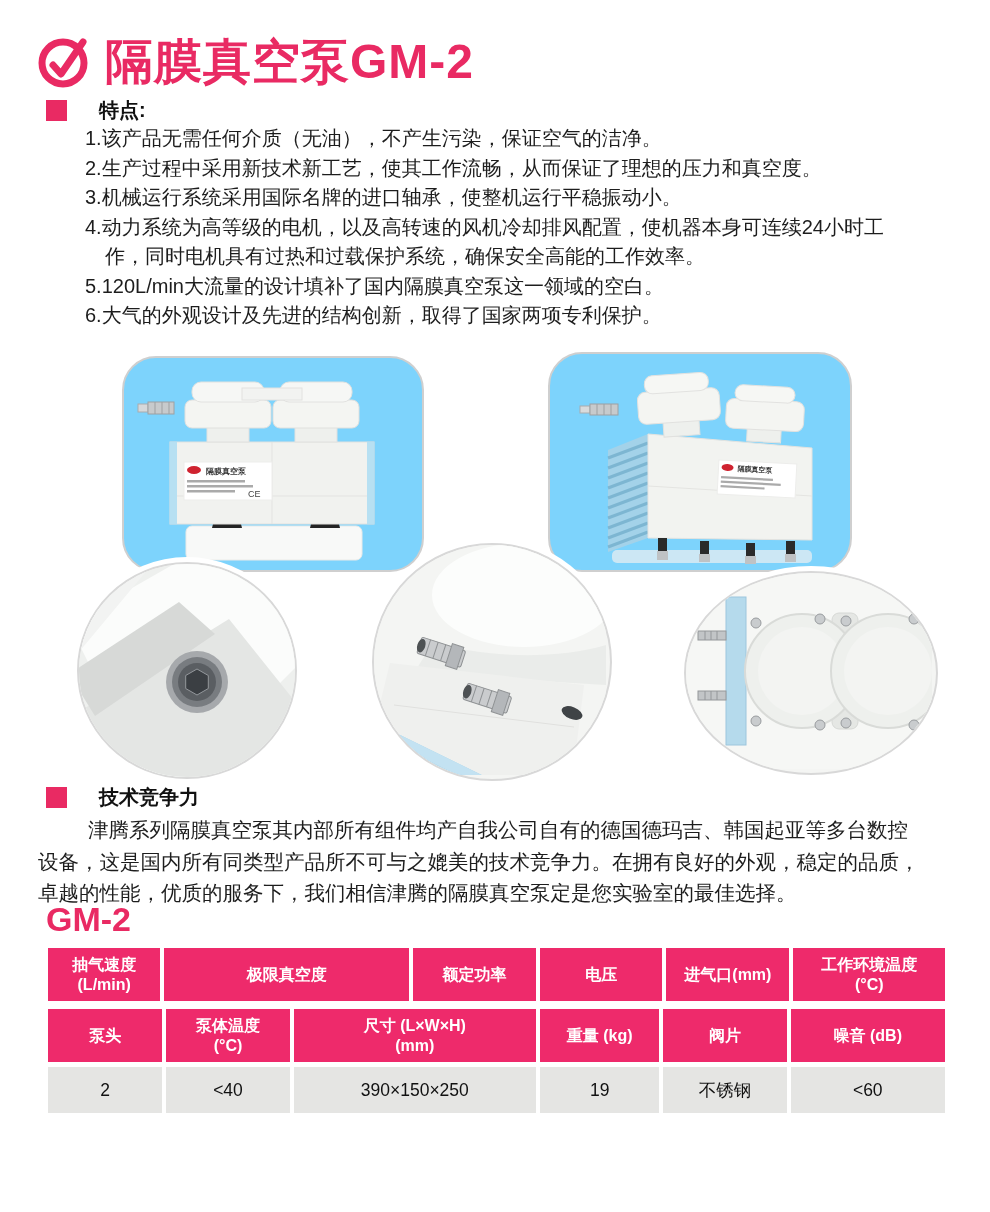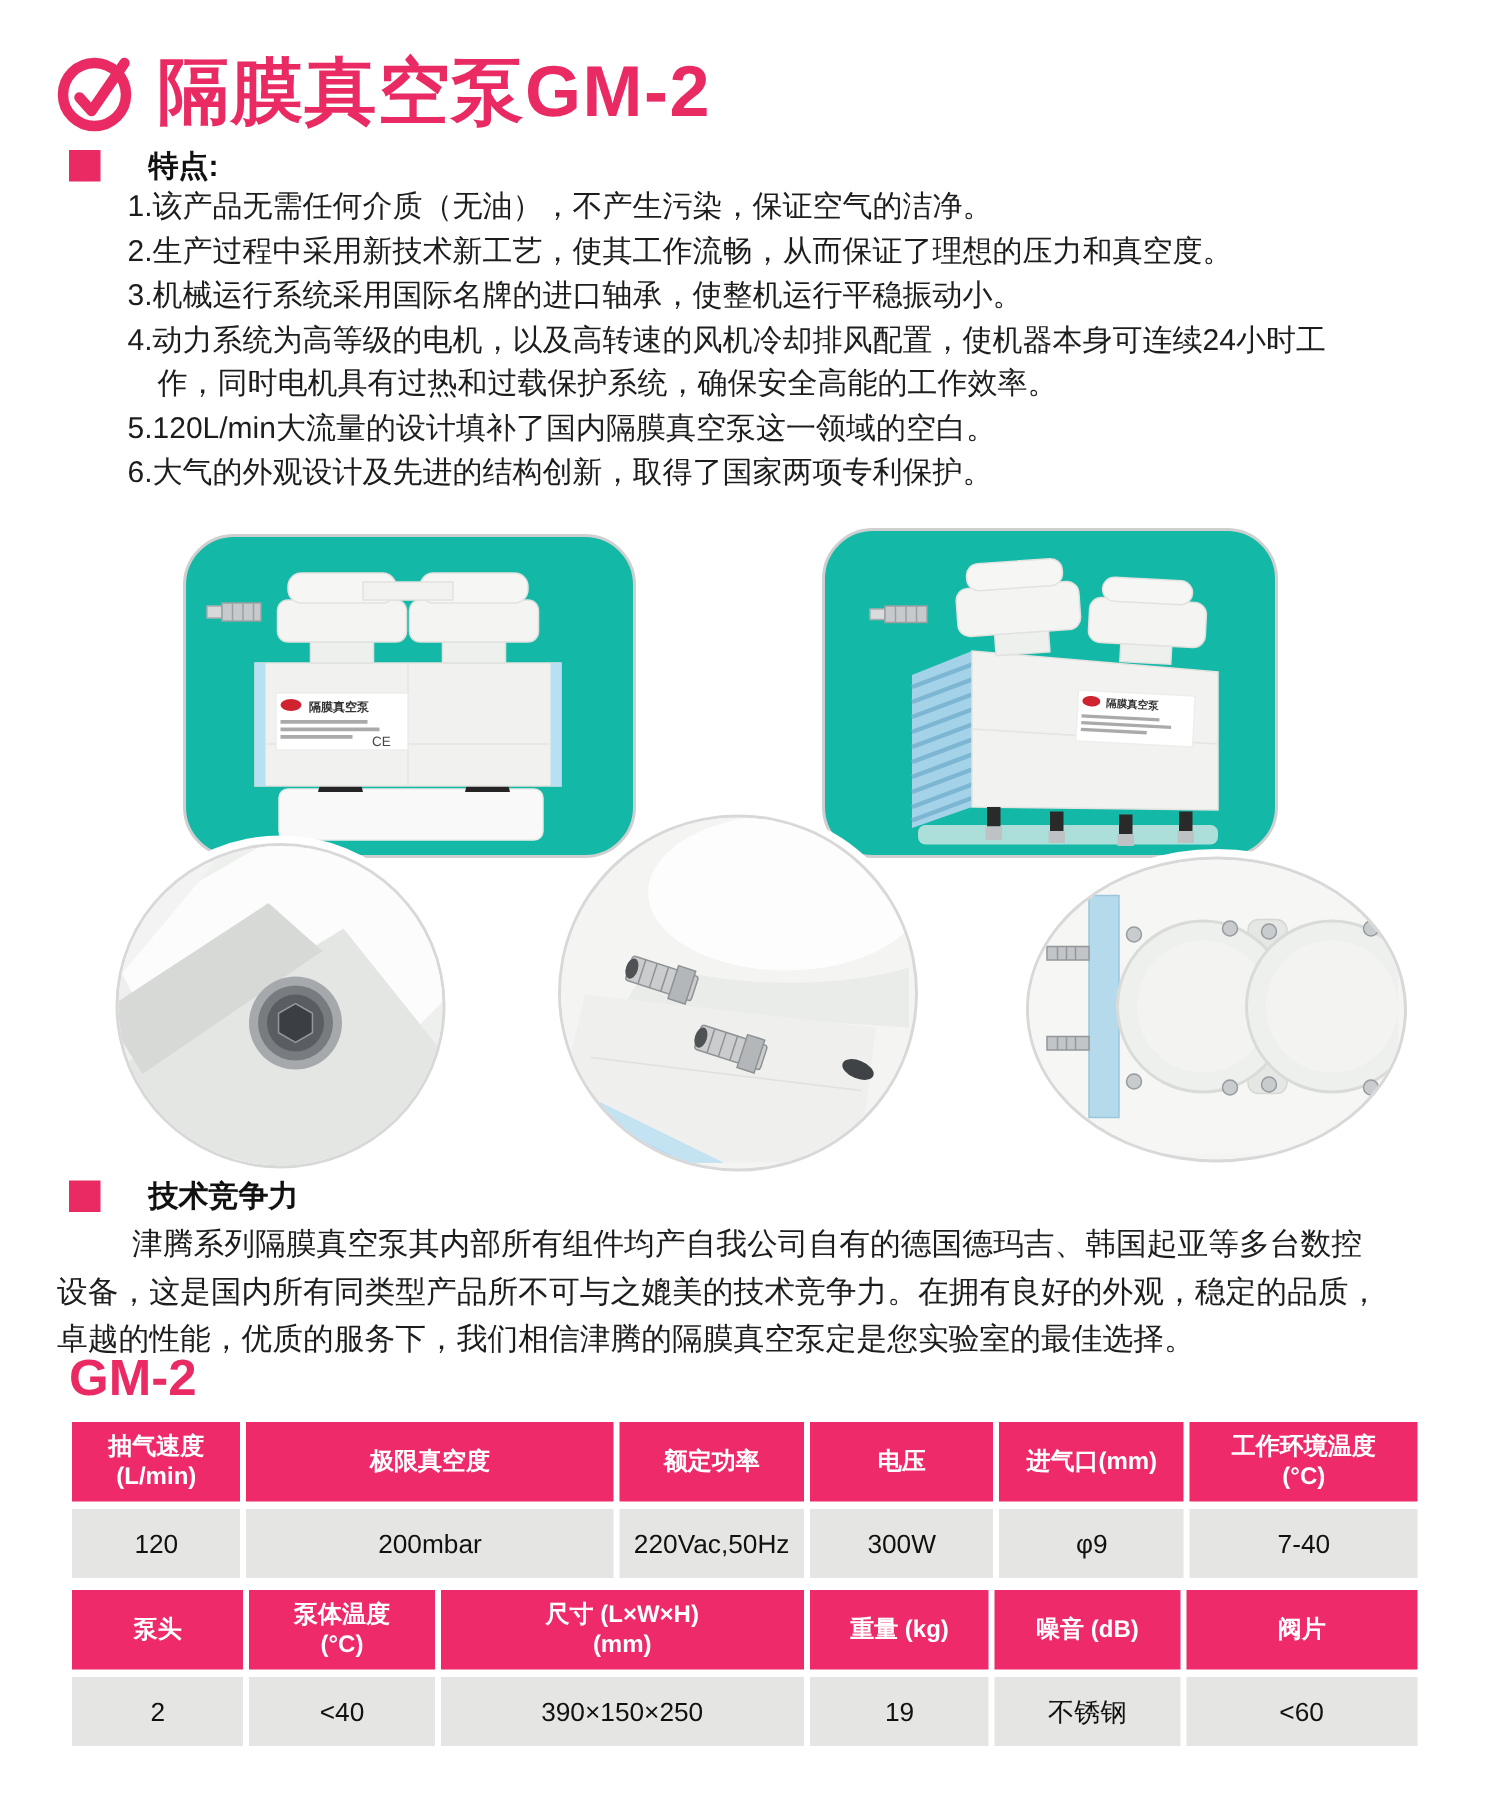--- a/index.html
+++ b/index.html
@@ -15,21 +15,21 @@
   .sect-head{position:absolute;display:flex;align-items:center;gap:32px;}
   .sq{width:21px;height:21px;background:#e92a63;flex:0 0 auto;}
   .sect-label{font-size:20px;font-weight:bold;color:#111;}
 
   
   .feat-list{position:absolute;left:85px;top:124px;width:848px;font-size:20px;line-height:29.5px;color:#1d1d1d;}
   .feat-list div{white-space:pre-line;}
 
   
   .gallery{position:absolute;left:0;top:350px;width:990px;height:436px;}
-  .frame{position:absolute;border:2px solid #cfcfcf;border-radius:34px;background:#14b8a6;overflow:hidden;z-index:1;}
+  .frame{position:absolute;border:2px solid #cfcfcf;border-radius:34px;background:#7dd3fc;overflow:hidden;z-index:1;}
   .frame svg{display:block;}
   .circle{position:absolute;border-radius:50%;overflow:hidden;background:#f4f5f3;border:2px solid #d8d8d8;
           box-shadow:0 0 0 5px #fff;z-index:2;}
   .circle svg{display:block;}
 
   
   .tech-body{position:absolute;left:38px;top:814px;width:885px;font-size:20.5px;line-height:31.5px;
              color:#1d1d1d;text-indent:50px;}
 
   
@@ -244,38 +244,30 @@
     <div class="trow g1">
       <div class="hcell">抽气速度
 (L/min)</div>
       <div class="hcell">极限真空度</div>
       <div class="hcell">额定功率</div>
       <div class="hcell">电压</div>
       <div class="hcell">进气口(mm)</div>
       <div class="hcell">工作环境温度
 (°C)</div>
     </div>
-    <div class="trow g1">
-      <div class="vcell">120</div>
-      <div class="vcell">200mbar</div>
-      <div class="vcell">220Vac,50Hz</div>
-      <div class="vcell">300W</div>
-      <div class="vcell">φ9</div>
-      <div class="vcell">7-40</div>
-    </div>
     <div class="gap8"></div>
     <div class="trow g2">
       <div class="hcell">泵头</div>
       <div class="hcell">泵体温度
 (°C)</div>
       <div class="hcell">尺寸 (L×W×H)
 (mm)</div>
       <div class="hcell">重量 (kg)</div>
+      <div class="hcell">阀片</div>
       <div class="hcell">噪音 (dB)</div>
-      <div class="hcell">阀片</div>
     </div>
     <div class="trow g2">
       <div class="vcell">2</div>
       <div class="vcell">&lt;40</div>
       <div class="vcell">390×150×250</div>
       <div class="vcell">19</div>
       <div class="vcell">不锈钢</div>
       <div class="vcell">&lt;60</div>
     </div>
   </div>

